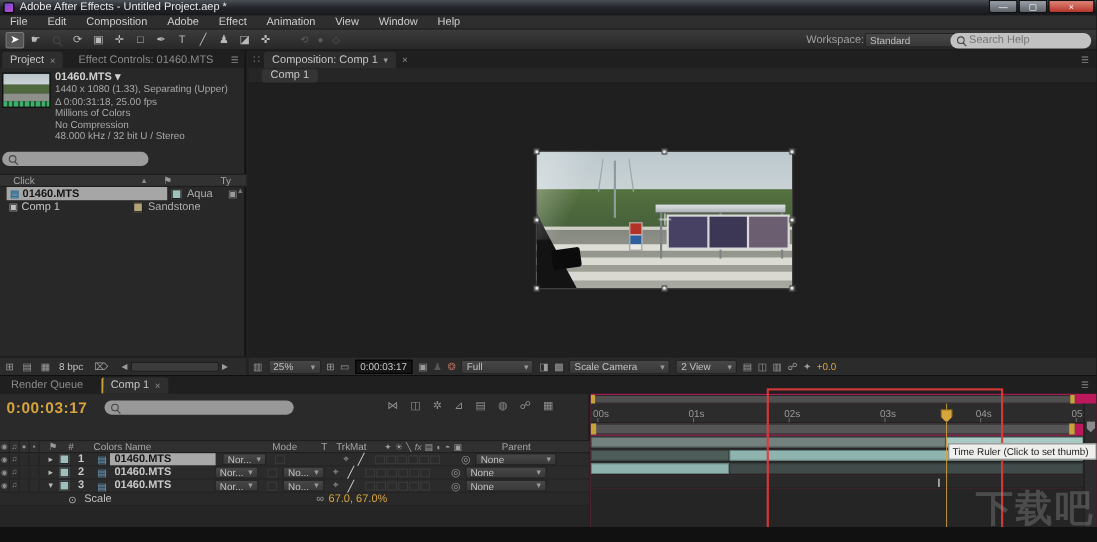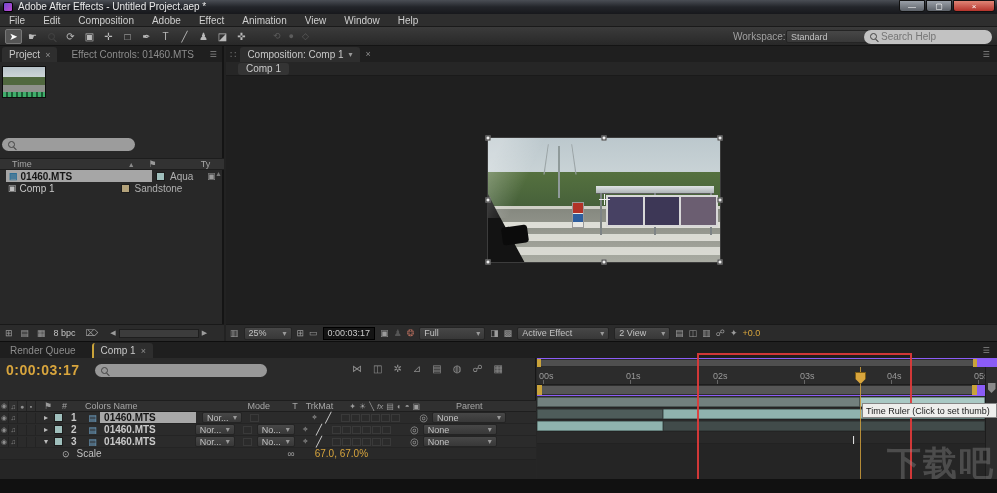--- a/index.html
+++ b/index.html
@@ -45,21 +45,21 @@
   
   #viewer{left:0;top:30px;width:771px;height:248px;background:#1f1f1f;overflow:hidden}
   #frame{left:262px;top:62px;width:232px;height:124px;outline:1px solid #3c3c3c;background:#888;overflow:hidden}
   .handle{width:5px;height:5px;background:#ededed;border:1px solid #333;transform:translate(-50%,-50%);z-index:6}
   .panelfooter{background:#2b2b2b;border-top:1px solid #191919;height:17px;color:#9c9c9c;font-size:9px}
   .tbox{background:#141414;border:1px solid #000;color:#c9c9c9;padding:0 4px;height:13px;display:flex;align-items:center}
   .gold{color:#d8a53d}
   
   #timeline{left:0;top:341px;width:997px;height:152px;background:#262626;border-top:1px solid #0e0e0e}
   #tl-left{left:0;top:16px;width:536px;height:136px;background:#2a2a2a;border-right:1px solid #161616}
-  #tl-right{left:537px;top:16px;width:460px;height:136px;background:#8b5cf6;overflow:hidden}
+  #tl-right{left:537px;top:16px;width:460px;height:136px;background:#be185d;overflow:hidden}
   .hdr{background:#303030;border-top:1px solid #1e1e1e;border-bottom:1px solid #1e1e1e;color:#a6a6a6;font-size:9px}
   .lrow{height:12px;border-bottom:1px solid #242424;background:#2b2b2b;font-size:10px;color:#c9c9c9}
   .mini{width:9px;height:10px;border-right:1px solid #232323;display:flex;align-items:center;justify-content:center;font-size:7px;color:#8e8e8e}
   .swcell{width:9px;height:8px;border:1px solid #3a3a3a;margin-right:1px}
   .bar{position:absolute;height:10px;border-radius:1px}
   .ruler-lab{position:absolute;top:4px;color:#9a9a9a;font-size:9px}
   .tick{position:absolute;top:13px;width:1px;height:4px;background:#666}
   #redrect{left:697px;top:11px;width:215px;height:133px;border:2px solid rgba(224,57,57,.92);z-index:50}
   #tooltip{left:862px;top:61px;width:135px;height:15px;background:#eeeeec;border:1px solid #858585;color:#1c1c1c;
     font-size:9px;display:flex;align-items:center;padding:0 3px;white-space:nowrap;overflow:hidden;z-index:60}
@@ -166,27 +166,35 @@
       <span class="dimtab" style="margin-left:14px">Effect Controls: 01460.MTS</span>
       <span class="pmenu" style="margin-left:auto;margin-right:4px">☰</span>
     </div>
 
     <div id="thumb" class="abs">
       <div style="height:10px;background:linear-gradient(#b7c3c9,#cdd5d7)"></div>
       <div style="height:8px;background:#50683e"></div>
       <div style="height:7px;background:#8e918b"></div>
       <div style="height:5px;background:repeating-linear-gradient(90deg,#3fae6a 0 3px,#1c5c36 3px 5px)"></div>
     </div>
+    <div class="abs" style="left:50px;top:18px">
+      <div style="color:#d2d2d2;font-weight:bold;font-size:10px">01460.MTS ▾</div>
+      <div class="infoline">1440 x 1080 (1.33), Separating (Upper)</div>
+      <div class="infoline">Δ 0:00:31:18, 25.00 fps</div>
+      <div class="infoline">Millions of Colors</div>
+      <div class="infoline">No Compression</div>
+      <div class="infoline">48.000 kHz / 32 bit U / Stereo</div>
+    </div>
 
     <div id="proj-search" class="abs flex pill">
       <span class="mag"></span>
     </div>
 
     <div class="colhdr abs flex" style="left:0;top:112px;width:224px;height:12px">
-      <span style="margin-left:12px">Time</span>
+      <span style="margin-left:12px">Click</span>
       <span style="margin-left:96px;font-size:7px;color:#8a8a8a">▲</span>
       <span style="margin-left:14px;color:#9a9a9a">⚑</span>
       <span style="margin-left:44px">Ty</span>
     </div>
 
     <div class="prow abs flex" style="left:0;top:124px;width:224px">
       <div class="flex" style="background:#a6a6a6;height:12px;margin-left:6px;width:146px;color:#141414;font-weight:bold">
         <span style="color:#2d6f96;margin:0 3px;font-size:9px">▤</span>
         <span>01460.MTS</span>
       </div>
@@ -290,21 +298,21 @@
       <span>▣</span>
       <span style="color:#555">♟</span>
       <span style="color:#b06a5a">❂</span>
       <div class="dd" style="width:66px">
         <span>Full</span>
         <span class="ar">▾</span>
       </div>
       <span>◨</span>
       <span>▩</span>
       <div class="dd" style="width:92px">
-        <span>Active Effect</span>
+        <span>Scale Camera</span>
         <span class="ar">▾</span>
       </div>
       <div class="dd" style="width:56px">
         <span>2 View</span>
         <span class="ar">▾</span>
       </div>
       <span>▤</span>
       <span>◫</span>
       <span>▥</span>
       <span>☍</span>
@@ -459,21 +467,21 @@
         <div class="dd" style="width:74px;height:11px;margin-left:4px">
           <span>None</span>
           <span class="ar">▾</span>
         </div>
       </div>
 
       <div class="abs flex" style="left:0;top:90px;width:536px;height:12px;background:#292929;border-bottom:1px solid #222">
         <span style="margin-left:62px;color:#b5b5b5;font-size:9px">⊙</span>
         <span style="margin-left:7px;color:#c0c0c0">Scale</span>
         <span style="margin-left:186px;color:#9a9a9a">∞</span>
-        <span class="gold" style="margin-left:20px">67.0, 67.0%</span>
+        <span class="gold" style="margin-left:4px">67.0, 67.0%</span>
       </div>
       <div class="abs" style="left:0;top:102px;width:536px;height:34px;background:#252525"></div>
     </div>
 
     <div id="tl-right" class="abs">
 
       <div class="abs" style="left:0;top:1px;width:440px;height:8px;background:#4f4f4f;border:1px solid #2a2a2a"></div>
       <div class="abs" style="left:0;top:1px;width:4px;height:8px;background:#c9a33a"></div>
       <div class="abs" style="left:436px;top:1px;width:4px;height:8px;background:#c9a33a"></div>
 

